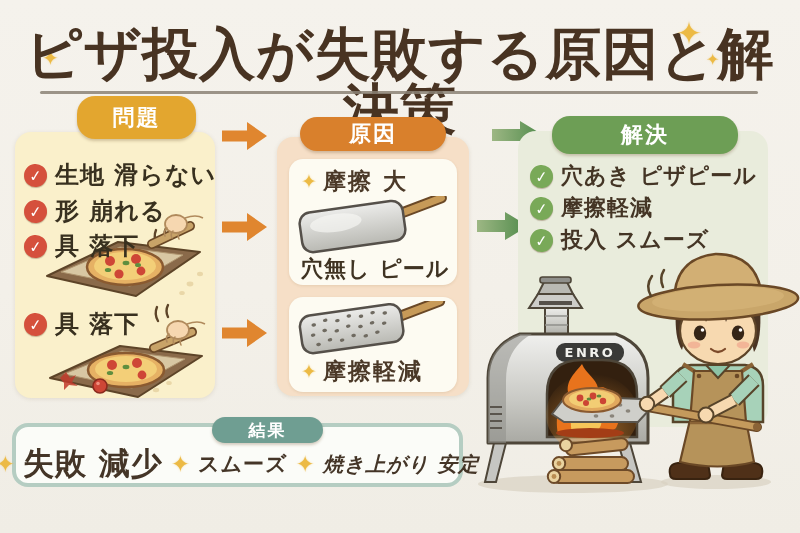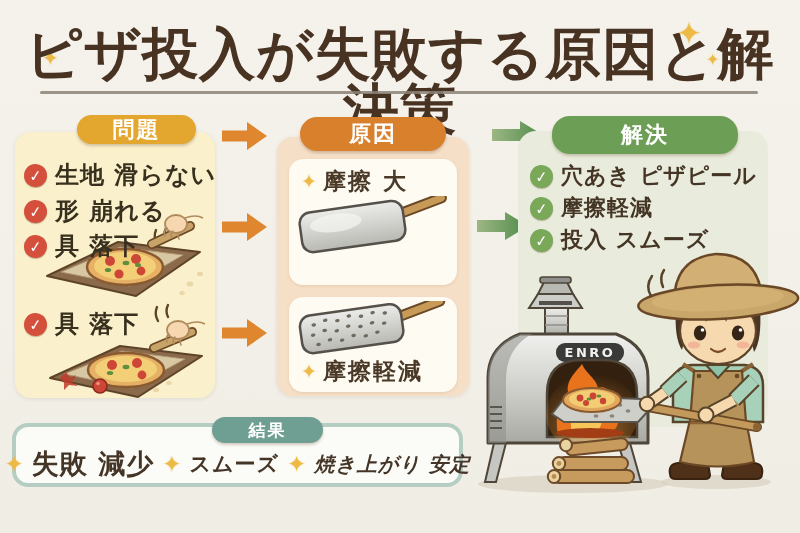--- a/index.html
+++ b/index.html
@@ -30,38 +30,38 @@
   .chk-red{background:#d5503c;}
   .chk-green{background:#79a958;}
   .ptext{font-weight:800;font-size:24px;color:#38301f;letter-spacing:1px;white-space:nowrap;}
   .stext{font-weight:800;font-size:22px;color:#443525;letter-spacing:1px;white-space:nowrap;text-align:right;}
   .crow{display:flex;align-items:center;gap:6px;}
   .ctext{font-weight:800;font-size:23px;color:#4b3928;letter-spacing:2px;white-space:nowrap;}
   .caption{font-weight:800;font-size:22px;color:#3f3322;letter-spacing:1px;white-space:nowrap;}
   .result-box{background:#fbfcf8;border:4px solid #b5cdc2;border-radius:16px;box-sizing:border-box;}
   .result-line{display:flex;align-items:center;justify-content:center;gap:8px;white-space:nowrap;}
   .rtext{font-weight:800;color:#443527;letter-spacing:1px;}
-  .r1{font-size:27px;}
+  .r1{font-size:31px;}
   .r2{font-size:21px;}
   .r3{font-size:20px;font-style:italic;}
   svg{display:block;}
 </style>
 </head>
 <body>
 
 <div class="canvas">
 
   <span class="abs sparkle" style="left:42px;top:48px;font-size:20px;">✦</span>
   <h1 class="abs title" style="left:0;top:26px;margin:0;">ピザ投入が失敗する原因と解決策</h1>
   <span class="abs sparkle" style="left:676px;top:18px;font-size:31px;">✦</span>
   <span class="abs sparkle" style="left:706px;top:52px;font-size:16px;">✦</span>
   <div class="abs divider" style="left:40px;top:91px;width:718px;height:3px;"></div>
 
   <div class="abs panel" style="left:15px;top:132px;width:200px;height:266px;background:#faf0cb;"></div>
-  <div class="abs pill pill-lg" style="left:77px;top:115px;width:119px;height:29px;background:#e3a62f;">問題</div>
+  <div class="abs pill pill-lg" style="left:77px;top:96px;width:119px;height:43px;background:#e3a62f;">問題</div>
 
   <div class="abs prow" style="left:24px;top:159px;">
     <span class="chk chk-red">✓</span>
     <span class="ptext">生地 滑らない</span>
   </div>
   <div class="abs prow" style="left:24px;top:195px;">
     <span class="chk chk-red">✓</span>
     <span class="ptext">形 崩れる</span>
   </div>
   <div class="abs prow" style="left:24px;top:230px;">
@@ -152,20 +152,21 @@
           <stop offset="1" stop-color="#b9b9b3"></stop>
       </linearGradient>
     </defs>
     <g transform="rotate(-8 60 34)">
       <line x1="104" y1="24" x2="148" y2="14" stroke="#6a4826" stroke-width="11" stroke-linecap="round"></line>
       <line x1="104" y1="24" x2="148" y2="14" stroke="#c79a58" stroke-width="7" stroke-linecap="round"></line>
       <rect x="4" y="10" width="104" height="40" rx="11" fill="url(#steel1)" stroke="#55504a" stroke-width="2.5"></rect>
       <ellipse cx="40" cy="24" rx="26" ry="9" fill="#f7f7f5" opacity="0.65"></ellipse>
     </g>
   </svg>
+  <div class="abs caption" style="left:301px;top:254px;">穴無し ピール</div>
 
   <div class="abs card" style="left:289px;top:297px;width:168px;height:95px;"></div>
   <svg class="abs" style="left:297px;top:301px;" width="152" height="54" viewBox="0 0 152 54">
     <defs>
       <linearGradient id="steel2" x1="0" y1="0" x2="0" y2="1">
         <stop offset="0" stop-color="#ececea"></stop>
           <stop offset="1" stop-color="#b9b9b3"></stop>
       </linearGradient>
     </defs>
     <g transform="rotate(-8 60 30)">

